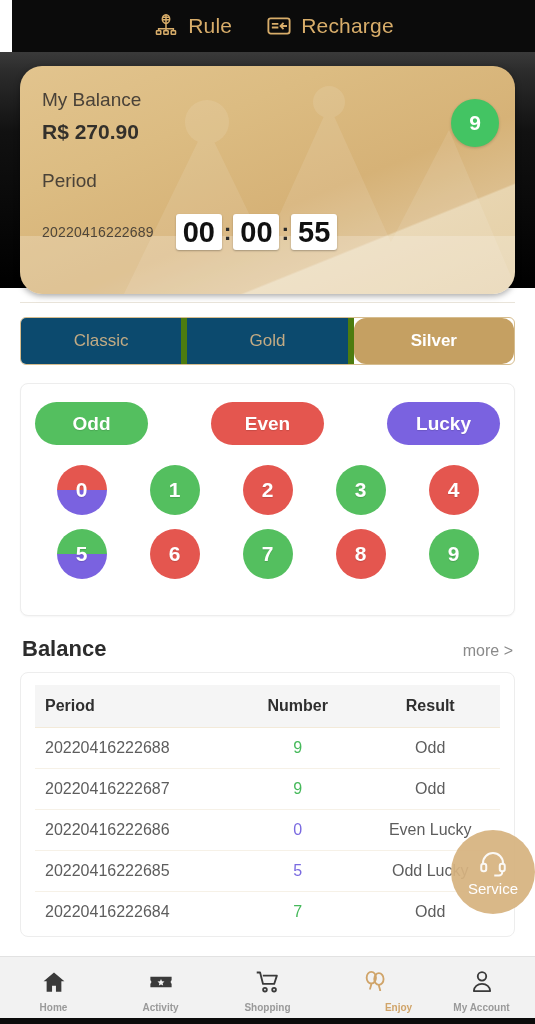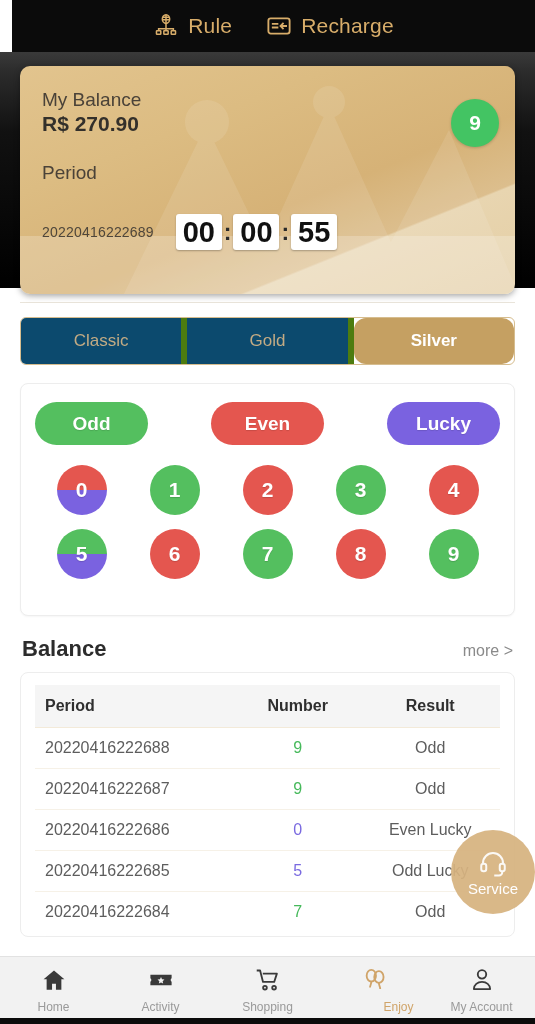--- a/index.html
+++ b/index.html
@@ -29,36 +29,36 @@
     background: linear-gradient(180deg,#3a3a3a 0%,#2c2c2c 8%,#111 34%,#000 100%);
     height: 236px;
     z-index: 1;
   }
   .hero::after{
     content:""; position:absolute; left:0; right:0; bottom:0; height:1px; background:#000;
   }
   .card {
     position: absolute; left: 20px; right: 20px; top: 14px;
     height: 228px;
-    border-radius: 10px;
+    border-radius: 22px;
     overflow: hidden;
     background: linear-gradient(158deg,#e2c48e 0%,#dcbc82 30%,#d6b277 58%,#dcbe8d 74%,#e8d5b0 74.5%,#e4cea4 100%);
     box-shadow: 0 2px 6px rgba(0,0,0,.35);
     z-index: 3;
   }
   
   .wm { position: absolute; inset: 0; overflow: hidden; }
   .wm svg { position:absolute; right:-6px; top:4px; opacity:.30; }
   .card-lower {
     position:absolute; left:0; right:0; bottom:0; height:58px;
     background: rgba(255,255,255,.22);
   }
   .card-inner { position: relative; padding: 22px 22px 0 22px; z-index: 2; }
   .bal-label { font-size: 19px; color: #4a4238; line-height: 1.25; }
-  .bal-amount { font-size: 21px; font-weight: bold; color: #33302b; margin-top: 0; }
+  .bal-amount { font-size: 21px; font-weight: bold; color: #33302b; margin-top: 8px; }
   .period-label { font-size: 19px; color: #4a4238; margin-top: 26px; }
   .badge9 {
     position: absolute; right: 16px; top: 33px;
     width: 48px; height: 48px; border-radius: 50%;
     background: #43c463; color: #fff; font-weight: bold; font-size: 21px;
     display: flex; align-items: center; justify-content: center;
     box-shadow: 0 1px 3px rgba(0,0,0,.18);
   }
   .period-row {
     position: absolute; left: 22px; right: 22px; bottom: 44px;
@@ -157,21 +157,21 @@
   
   .bottomnav {
     position: absolute; left: 0; right: 0; bottom: 0;
     height: 68px; background: #f2f2f2; border-top: 1px solid #e2e2e2;
     display: flex; align-items: center; z-index: 9;
   }
   .nav-item {
     flex: 1; display: flex; flex-direction: column; align-items: center; gap: 3px;
     cursor: pointer;
   }
-  .nav-label { font-size: 12px; color: #9a9a9a; }
+  .nav-label { font-size: 10px; color: #9a9a9a; font-weight: bold; }
   .nav-item.active .nav-label { color: #d0a469; margin-left: 48px; }
   .page-bottom-bar{
     position:absolute; left:0; right:0; bottom:0; height:6px; background:#0b0b0b; z-index:10;
   }
 </style>
 </head>
 <body>
 
 <div class="topbar">
   <div class="topbar-item">

